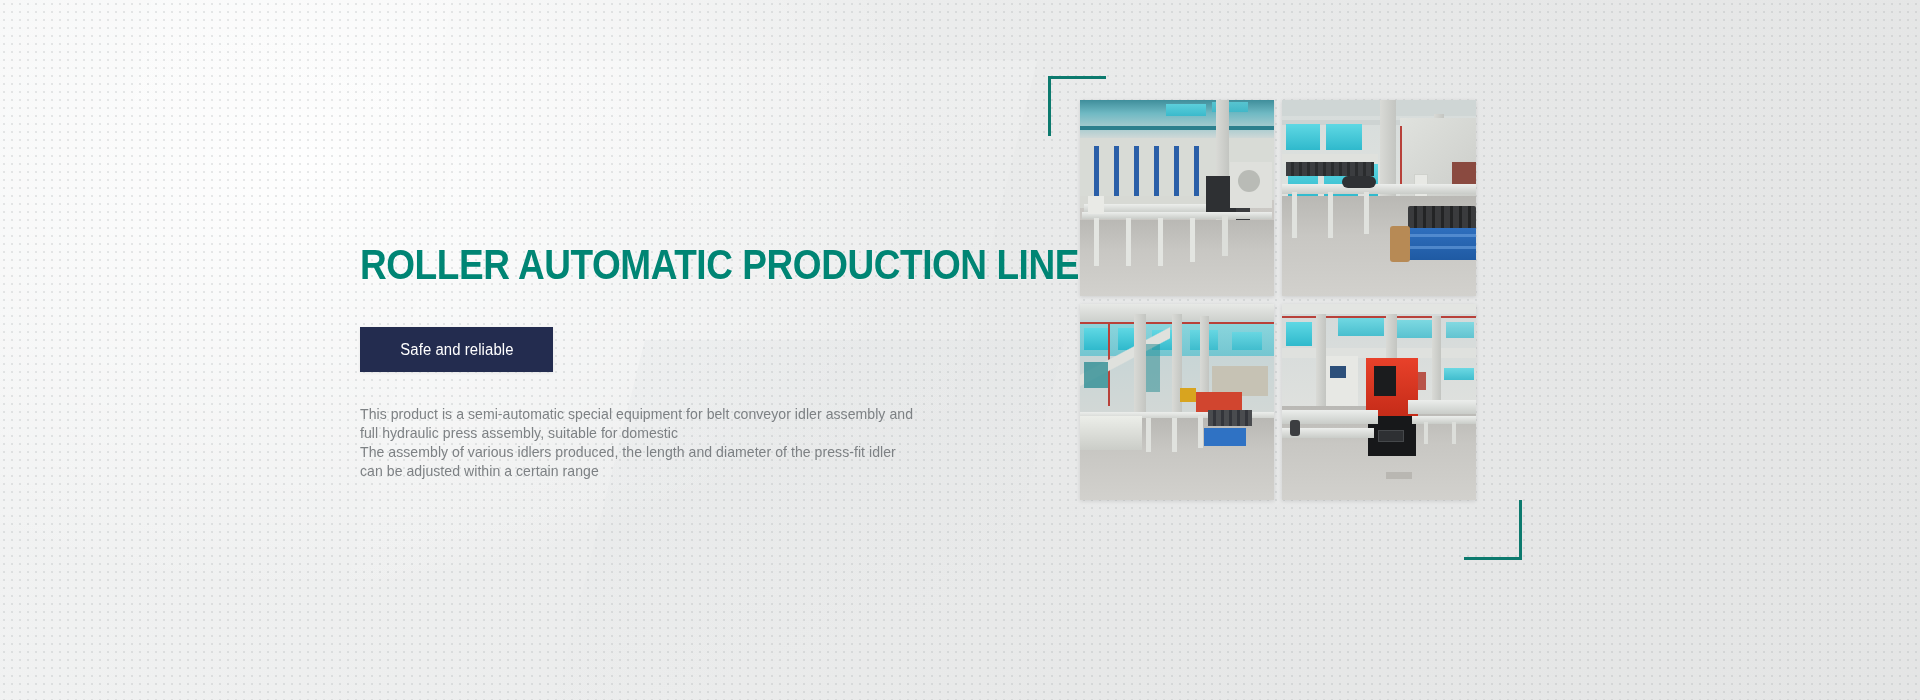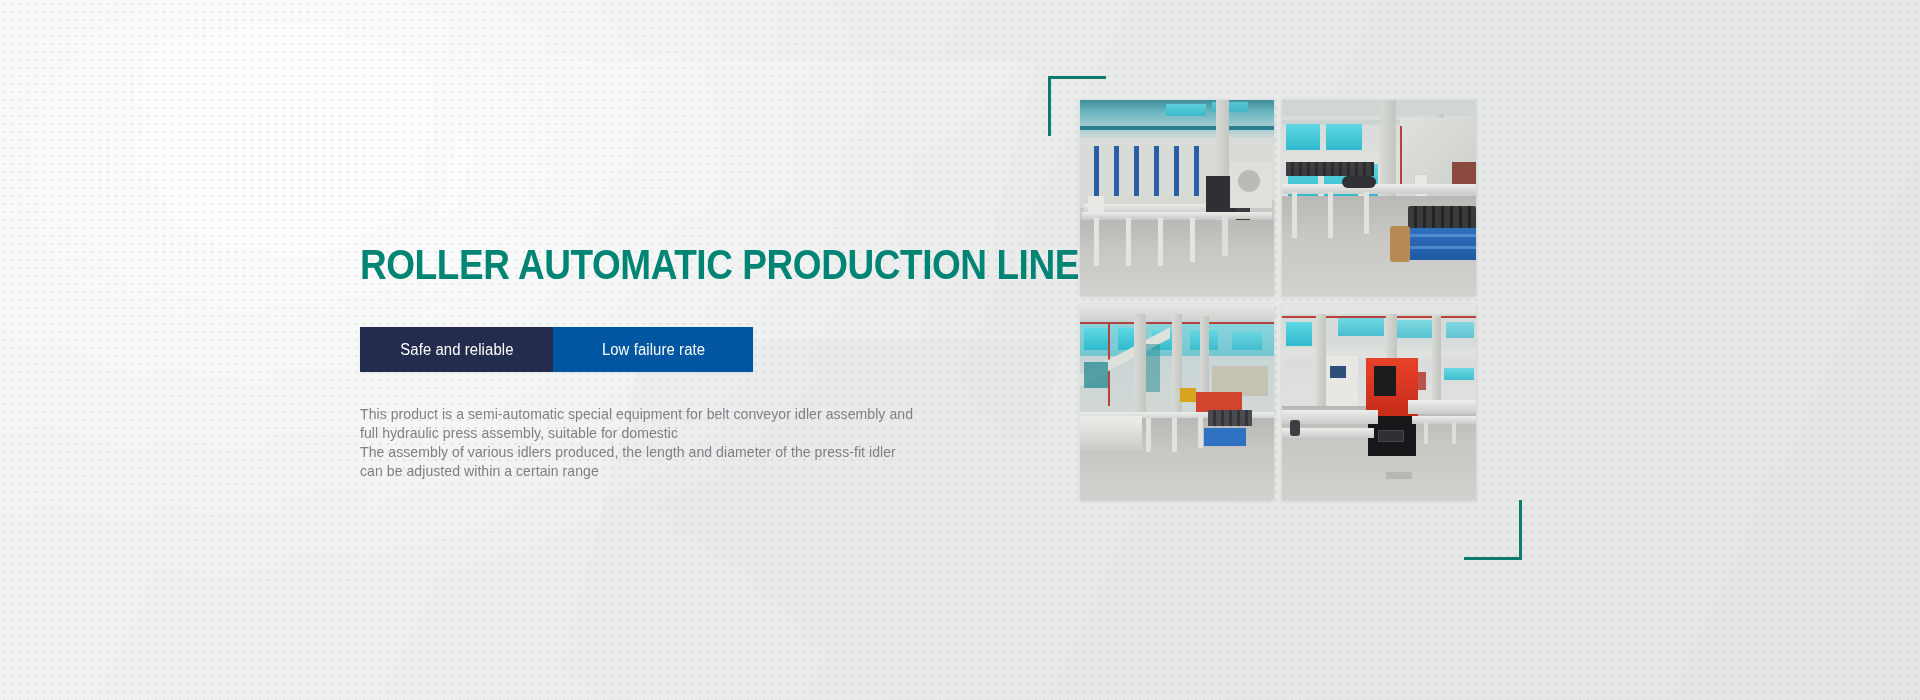--- a/index.html
+++ b/index.html
@@ -182,23 +182,20 @@
   <div class="diag d2"></div>
   <div id="dots"></div>
 
   <div id="left">
 
     <div id="headline">ROLLER AUTOMATIC PRODUCTION LINE</div>
 
     <div id="tabs">
       <div class="tab t1">
         <span class="txt">Safe and reliable</span>
-      </div>
-      <div class="tab t2">
-        <span class="txt">Low failure rate</span>
       </div>
     </div>
 
     <div id="desc">
       <span class="ln">This product is a semi-automatic special equipment for belt conveyor idler assembly and</span>
       <span class="ln">full hydraulic press assembly, suitable for domestic</span>
       <span class="ln">The assembly of various idlers produced, the length and diameter of the press-fit idler</span>
       <span class="ln">can be adjusted within a certain range</span>
     </div>
 

